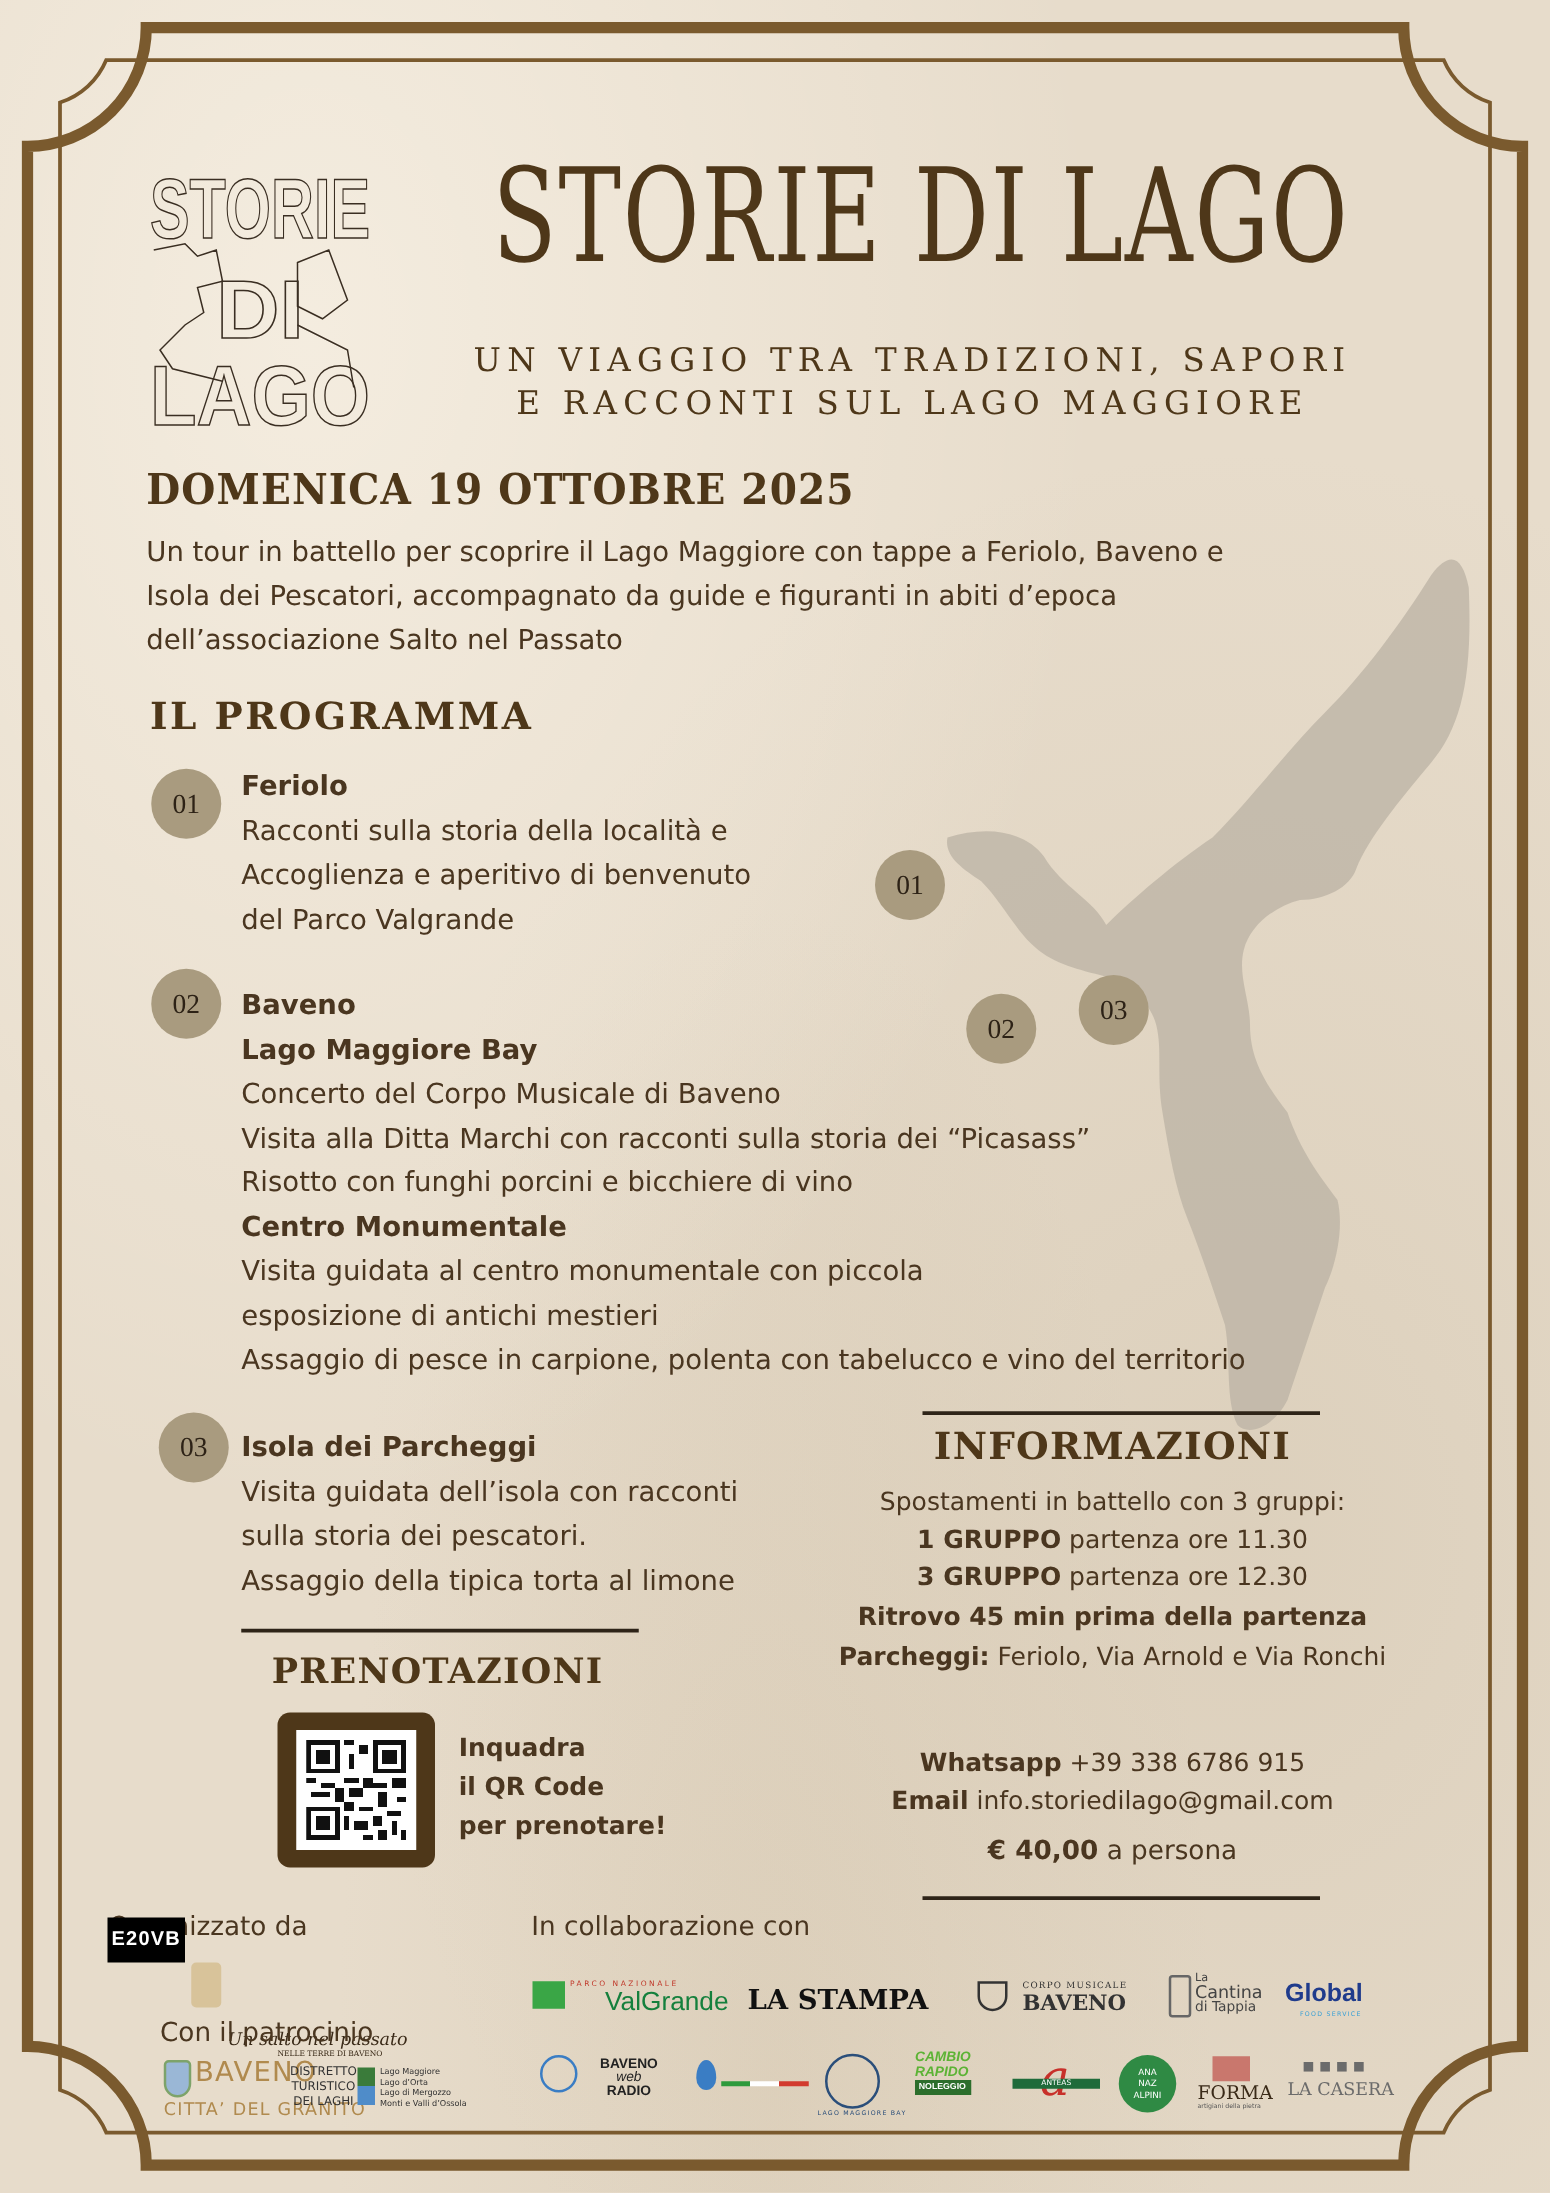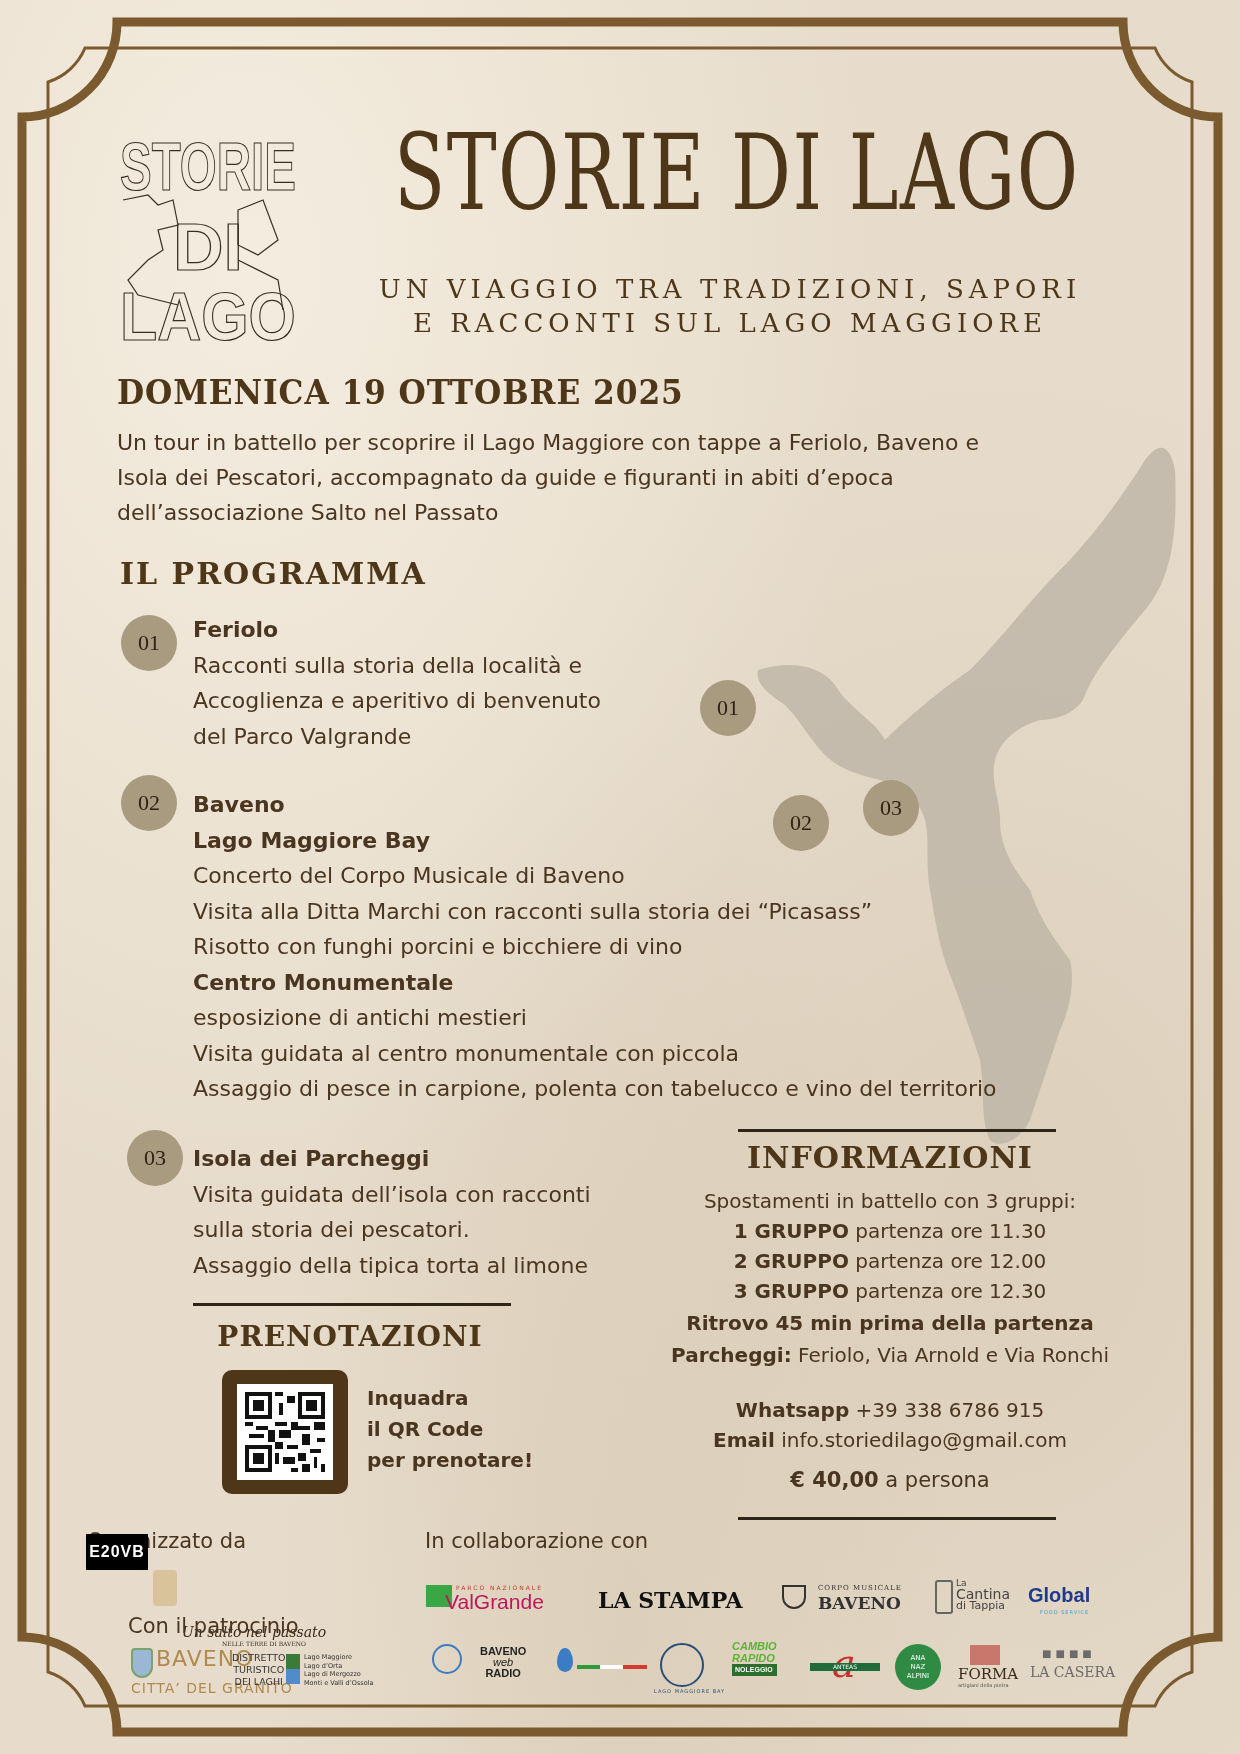--- a/index.html
+++ b/index.html
@@ -134,43 +134,42 @@
 </div>
 
 <div class="abs badge" style="left:121px; top:775px;">02</div>
 <div class="abs stop" style="top:787px;">
   <div class="hd">Baveno</div>
   <div class="hd">Lago Maggiore Bay</div>
   <div>Concerto del Corpo Musicale di Baveno</div>
   <div>Visita alla Ditta Marchi con racconti sulla storia dei “Picasass”</div>
   <div>Risotto con funghi porcini e bicchiere di vino</div>
   <div class="hd">Centro Monumentale</div>
+  <div>Visita guidata al centro monumentale con piccola</div>
   <div>esposizione di antichi mestieri</div>
-  <div>Visita guidata al centro monumentale con piccola</div>
   <div>Assaggio di pesce in carpione, polenta con tabelucco e vino del territorio</div>
 </div>
 
 <div class="abs badge" style="left:127px; top:1130px;">03</div>
 <div class="abs stop" style="top:1141px;">
   <div class="hd">Isola dei Parcheggi</div>
   <div>Visita guidata dell’isola con racconti</div>
   <div>sulla storia dei pescatori.</div>
   <div>Assaggio della tipica torta al limone</div>
 </div>
 
 <div class="abs badge" style="left:700px; top:680px;">01</div>
 <div class="abs badge" style="left:773px; top:795px;">02</div>
 <div class="abs badge" style="left:863px; top:780px;">03</div>
 
 <div class="abs rule" style="left:738px; top:1129px; width:318px;"></div>
 <div class="abs info-head">INFORMAZIONI</div>
 <div class="abs info-block" style="top:1186px;">
   <div>Spostamenti in battello con 3 gruppi:</div>
   <div><b>1 GRUPPO</b> <span>partenza ore 11.30</span></div>
-  <div><b>2 GRUPPO</b> <span>partenza ore 12.00</span></div>
   <div><b>3 GRUPPO</b> <span>partenza ore 12.30</span></div>
   <div style="margin-top:2px;"><b>Ritrovo 45 min prima della partenza</b></div>
   <div style="margin-top:2px;"><b>Parcheggi:</b> <span>Feriolo, Via Arnold e Via Ronchi</span></div>
 </div>
 <div class="abs info-block" style="top:1395px;">
   <div><b>Whatsapp</b> <span>+39 338 6786 915</span></div>
   <div><b>Email</b> <span>info.storiedilago@gmail.com</span></div>
   <div style="margin-top:10px; font-size:21px;"><b>€ 40,00</b> <span>a persona</span></div>
 </div>
 <div class="abs rule" style="left:738px; top:1517px; width:318px;"></div>
@@ -246,21 +245,21 @@
   <div>Lago Maggiore</div>
   <div>Lago d’Orta</div>
   <div>Lago di Mergozzo</div>
   <div>Monti e Valli d’Ossola</div>
 </div>
 
 <div class="abs footer-label" style="left:425px; top:1529px;">In collaborazione con</div>
 
 <div class="abs" style="left:426px; top:1585px; width:26px; height:22px; background:#3aa646;"></div>
 <div class="abs" style="left:456px; top:1584px; font-size:6px; letter-spacing:2px; color:#c0392b;">PARCO NAZIONALE</div>
-<div class="abs" style="left:445px; top:1590px; font-size:21px; color:#be185d; font-family:'Liberation Sans', sans-serif;">ValGrande</div>
+<div class="abs" style="left:484px; top:1590px; font-size:21px; color:#15803d; font-family:'Liberation Sans', sans-serif;">ValGrande</div>
 <div class="abs" style="left:598px; top:1587px; font-family:'DejaVu Serif', serif; font-weight:bold; font-size:22px; color:#111;">LA STAMPA</div>
 <div class="abs" style="left:782px; top:1585px; width:24px; height:24px; border:2px solid #333; border-radius:0 0 12px 12px;"></div>
 <div class="abs" style="left:818px; top:1584px; font-family:'DejaVu Serif', serif; font-size:7px; letter-spacing:1px; color:#333;">CORPO MUSICALE</div>
 <div class="abs" style="left:818px; top:1593px; font-family:'DejaVu Serif', serif; font-weight:bold; font-size:17px; color:#333;">BAVENO</div>
 <div class="abs" style="left:935px; top:1580px; width:18px; height:34px; border:2px solid #666; border-radius:3px;"></div>
 <div class="abs" style="left:956px; top:1578px; font-size:9px; line-height:11px; color:#444;">
   <div>La</div>
   <div style="font-size:14px;">Cantina</div>
   <div style="font-size:11px;">di Tappia</div>
 </div>

